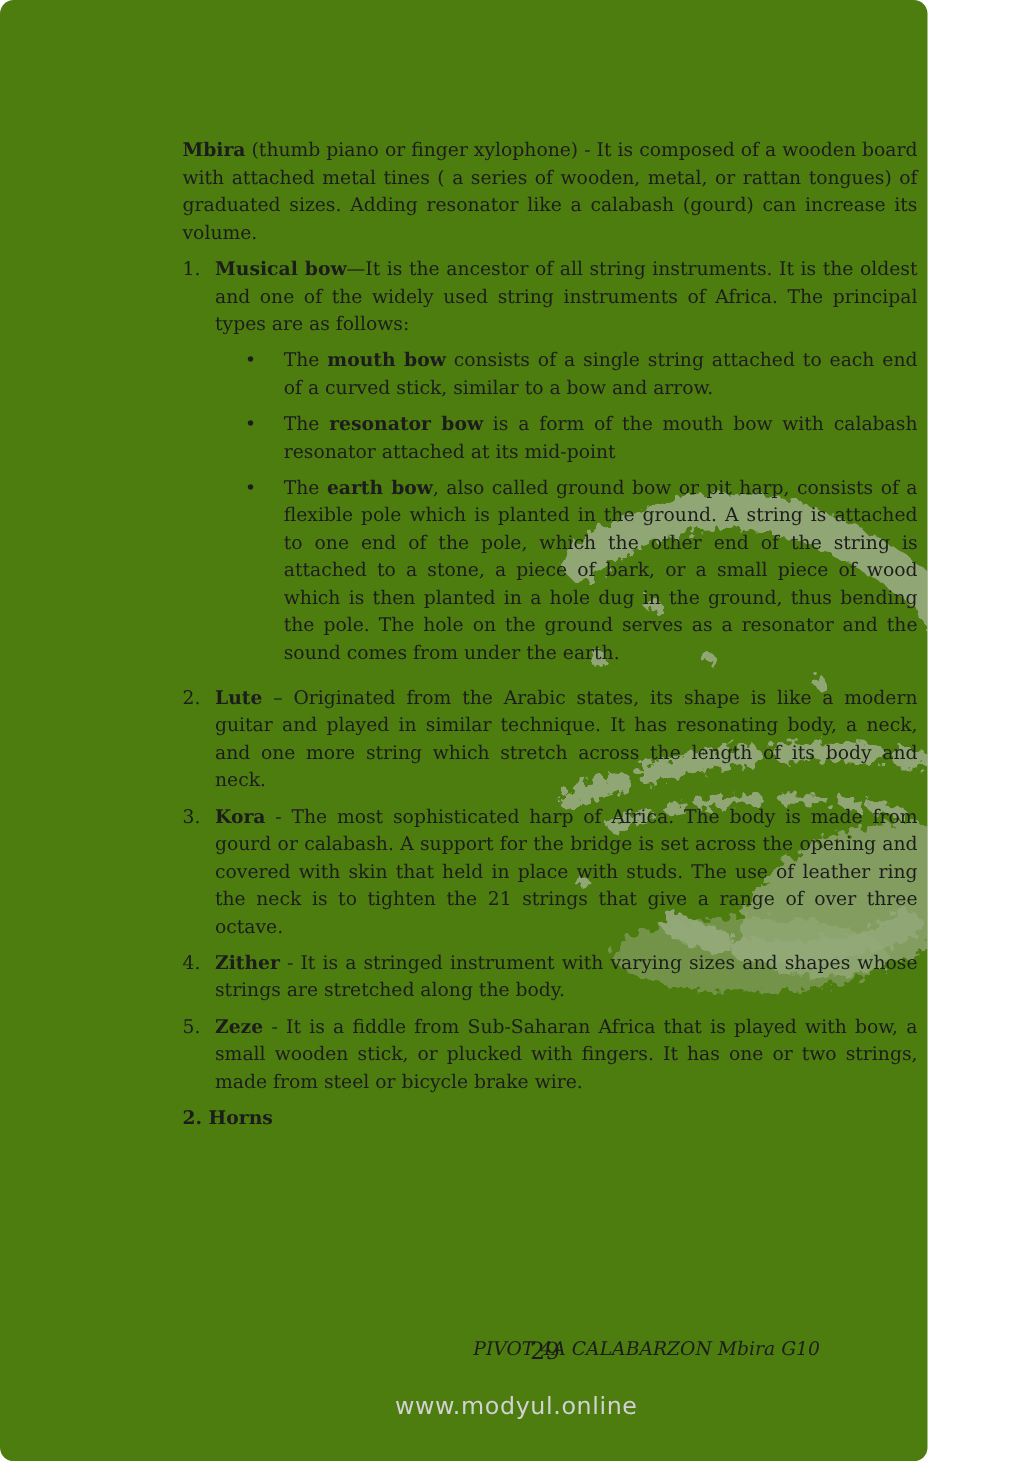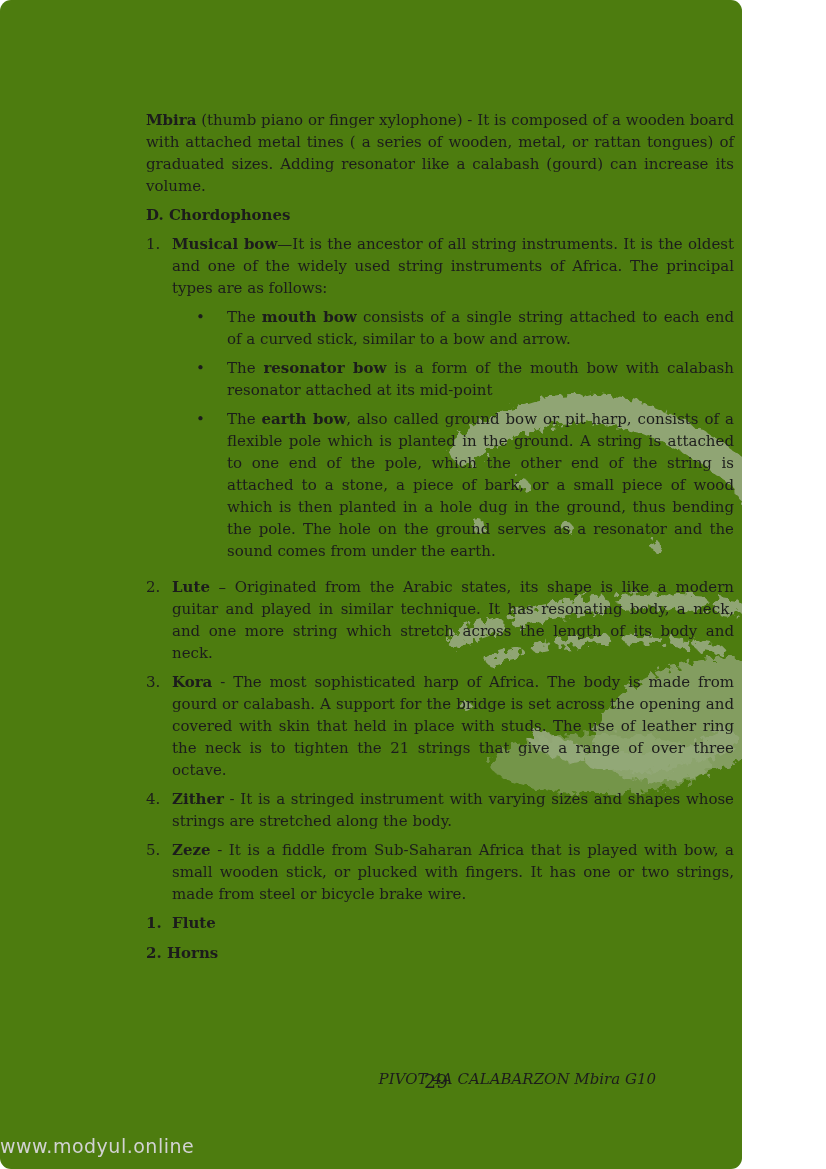--- a/index.html
+++ b/index.html
@@ -66,26 +66,26 @@
     top: 1070px;
     font-style: italic;
     font-size: 15px;
     z-index: 1;
   }
   .site-watermark {
     position: absolute;
     left: 0;
     top: 1114px;
     width: 826px;
+    text-align: center;
     font-family: "DejaVu Sans", sans-serif;
     font-size: 19px;
     letter-spacing: 0.5px;
     color: #d2d2d2;
     z-index: 0;
-    margin-top: 21px;
   }
 </style>
 </head>
 <body>
 
 <div class="page">
 
   <svg class="stamp" width="400" height="430" viewBox="0 0 400 430" aria-hidden="true">
     <defs>
       <filter id="rough" x="-20%" y="-20%" width="140%" height="140%">
@@ -107,21 +107,20 @@
       <circle cx="40" cy="330" r="5" fill="#c8c8c8" stroke="none"></circle>
       <circle cx="140" cy="150" r="5" fill="#c8c8c8" stroke="none"></circle>
       <circle cx="230" cy="170" r="5" fill="#c8c8c8" stroke="none"></circle>
     </g>
   </svg>
 
   <div class="content">
 
     <p class="para"><b>Mbira</b><span> (thumb piano or finger xylophone) - It is composed of a wooden board with attached metal tines ( a series of wooden, metal, or rattan tongues) of graduated sizes. Adding resonator like a calabash (gourd) can increase its volume.</span></p>
 
-    <p class="heading">D. Chordophones</p>
 
     <div class="item">
       <span class="marker">1.</span>
       <div class="itembody">
         <div class="itemtext"><b>Musical bow</b><span>—It is the ancestor of all string instruments. It is the oldest and one of the widely used string instruments of Africa. The principal types are as follows:</span></div>
         <div class="bullets">
           <div class="bullet">
             <span class="bmarker">•</span>
             <div class="btext"><span>The </span><b>mouth bow</b><span> consists of a single string attached to each end of a curved stick, similar to a bow and arrow.</span></div>
           </div>
@@ -151,21 +150,20 @@
       <span class="marker">4.</span>
       <div class="itembody"><b>Zither</b><span> - It is a stringed instrument with varying sizes and shapes whose strings are stretched along the body.</span></div>
     </div>
 
     <div class="item">
       <span class="marker">5.</span>
       <div class="itembody"><b>Zeze</b><span> - It is a fiddle from Sub-Saharan Africa that is played with bow, a small wooden stick, or plucked with fingers. It has one or two strings, made from steel or bicycle brake wire.</span></div>
     </div>
 
 
-    <p class="subheading subheading-e">1.&nbsp; Flute</p>
 
 
     <p class="subheading">2. Horns</p>
 
 
   </div>
 
   <span class="footer-pagenum">29</span>
   <span class="footer-title">PIVOT 4A CALABARZON Mbira G10</span>
   <div class="site-watermark">www.modyul.online</div>

